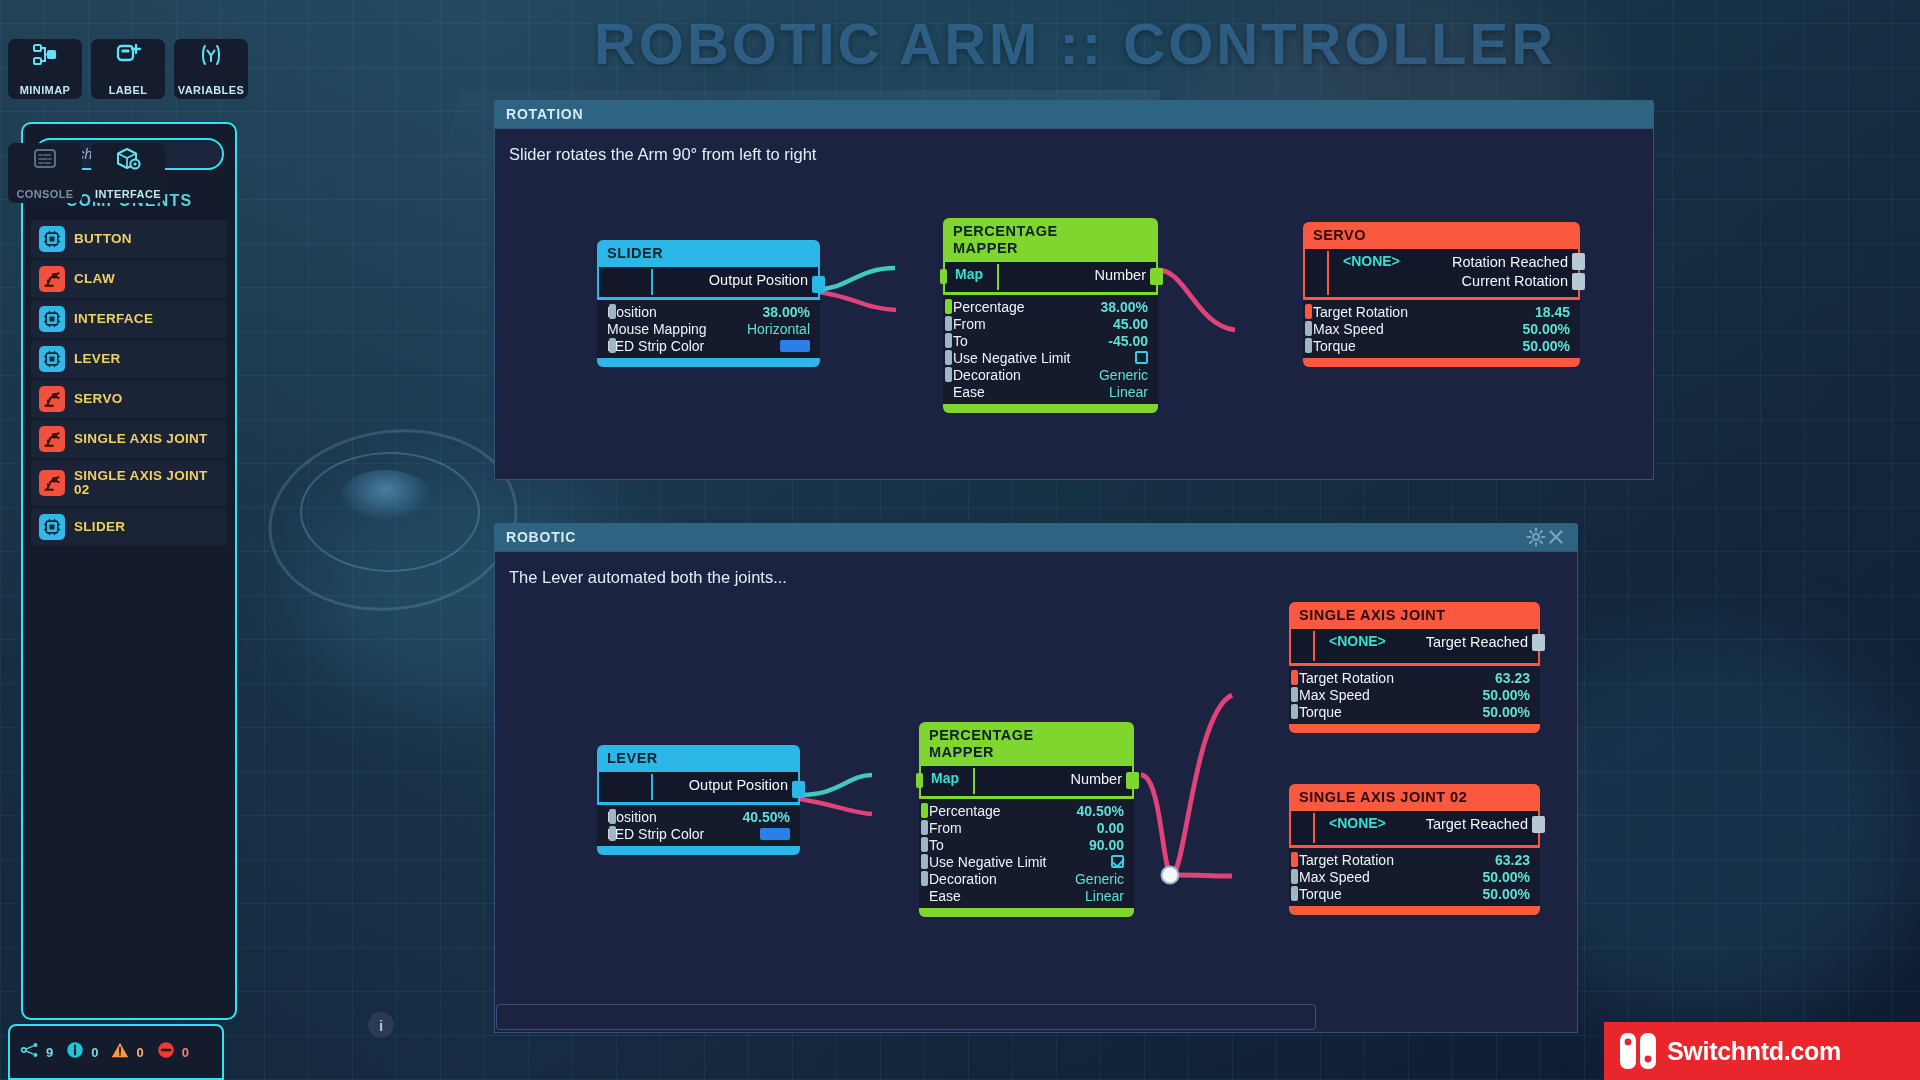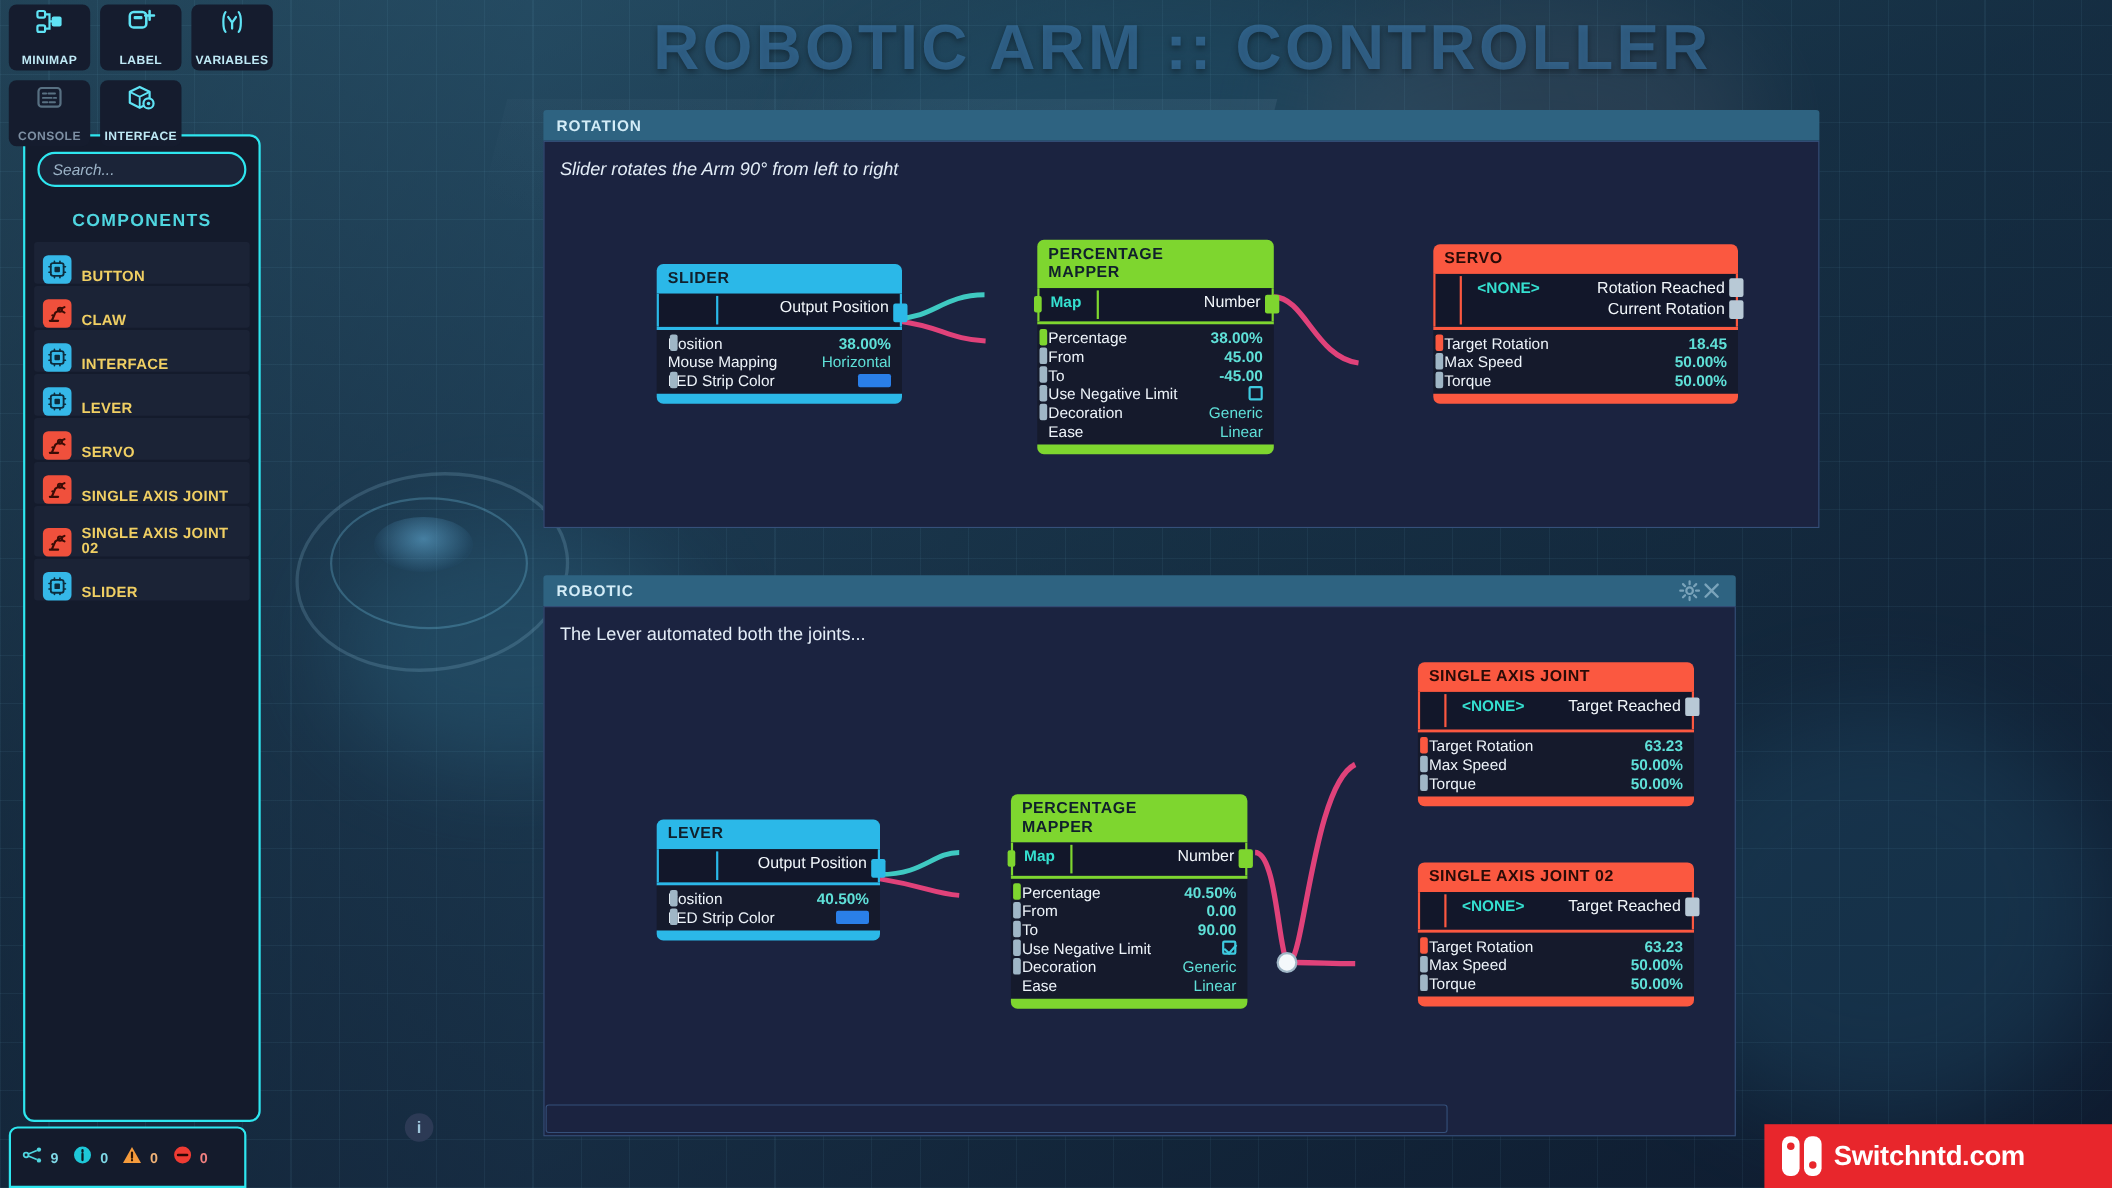--- a/index.html
+++ b/index.html
@@ -64,21 +64,21 @@
     position:absolute; left:8px; top:4px;
     display:flex; flex-wrap:wrap; gap:9px;
     width:250px;
     z-index:8;
   }
   .tool {
     width:74px; height:60px;
     background:#151c2e;
     border-radius:7px;
     display:flex; flex-direction:column; align-items:center; justify-content:center;
-    gap:16px; cursor:pointer;
+    gap:16px; cursor:pointer;margin-top:35px;
   }
   .tool .ticon { width:28px; height:26px; display:block; }
   .tool .tlabel {
     font-size:11px; font-weight:bold; letter-spacing:.4px;
     color:#bfe9f5;
   }
   .tool.dim .tlabel { color:#7d8fa3; }
   .tool.dim .ticon { opacity:.55; }
 
   
@@ -104,21 +104,21 @@
   }
   #search-input::placeholder { color:#9db4c8; font-style:italic; }
 
   #components-title {
     text-align:center; margin-top:22px;
     font-size:16px; font-weight:bold; letter-spacing:1.2px;
     color:#4fd6e0;
   }
   #component-list { margin-top:10px; }
   .comp-item {
-    display:flex; align-items:flex-end; gap:9px;
+    display:flex; align-items:center; gap:9px;
     height:38px; margin-bottom:2px; padding-left:8px;
     background:#1b2336; border-radius:3px; cursor:pointer;
   }
   .comp-item.tall { height:46px; }
   .comp-icon {
     width:26px; height:26px; border-radius:5px; flex:none;
     display:flex; align-items:center; justify-content:center;
   }
   .comp-icon.blue { background:#35b8e8; }
   .comp-icon.red  { background:#f0503c; }
@@ -494,21 +494,21 @@
   <path d="M1174 873 C 1186 860, 1196 712, 1232 695" fill="none" stroke="#e0427a" stroke-width="4.8"></path>
 
   <path d="M1178 875 C 1200 875, 1208 876, 1232 876" fill="none" stroke="#e0427a" stroke-width="4.8"></path>
   <circle cx="1170" cy="875" r="8.5" fill="#f4f8fb" stroke="#9fb6c6" stroke-width="2"></circle>
 </svg>
 
 <div class="panel" style="left:494px; top:100px; width:1160px; height:380px;">
   <div class="panel-head">
     <span class="panel-title">ROTATION</span>
   </div>
-  <div class="panel-body" style="height:352px;font-style:italic;">
+  <div class="panel-body" style="height:352px;">
     <div class="panel-note">Slider rotates the Arm 90° from left to right</div>
   </div>
 </div>
 
 <div class="panel" style="left:494px; top:523px; width:1084px; height:510px;">
   <div class="panel-head">
     <span class="panel-title">ROBOTIC</span>
     <span class="panel-head-btn">
       <svg viewBox="0 0 20 20" width="20" height="20">
         <circle cx="10" cy="10" r="3" fill="none" stroke="#b9d9ea" stroke-width="2"></circle>

